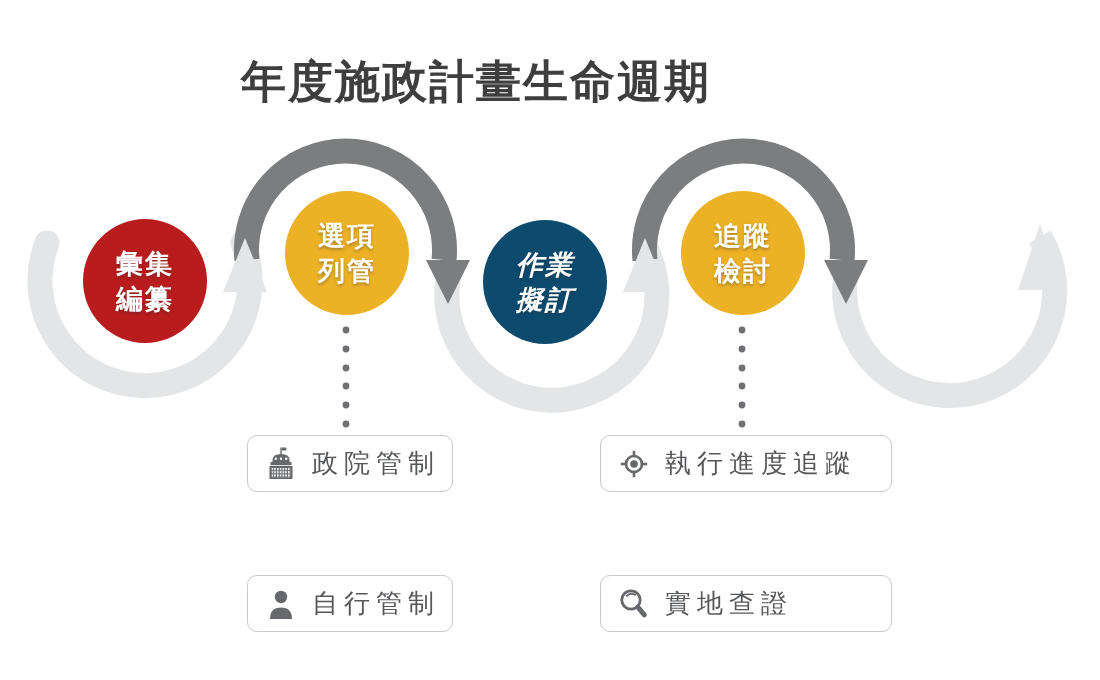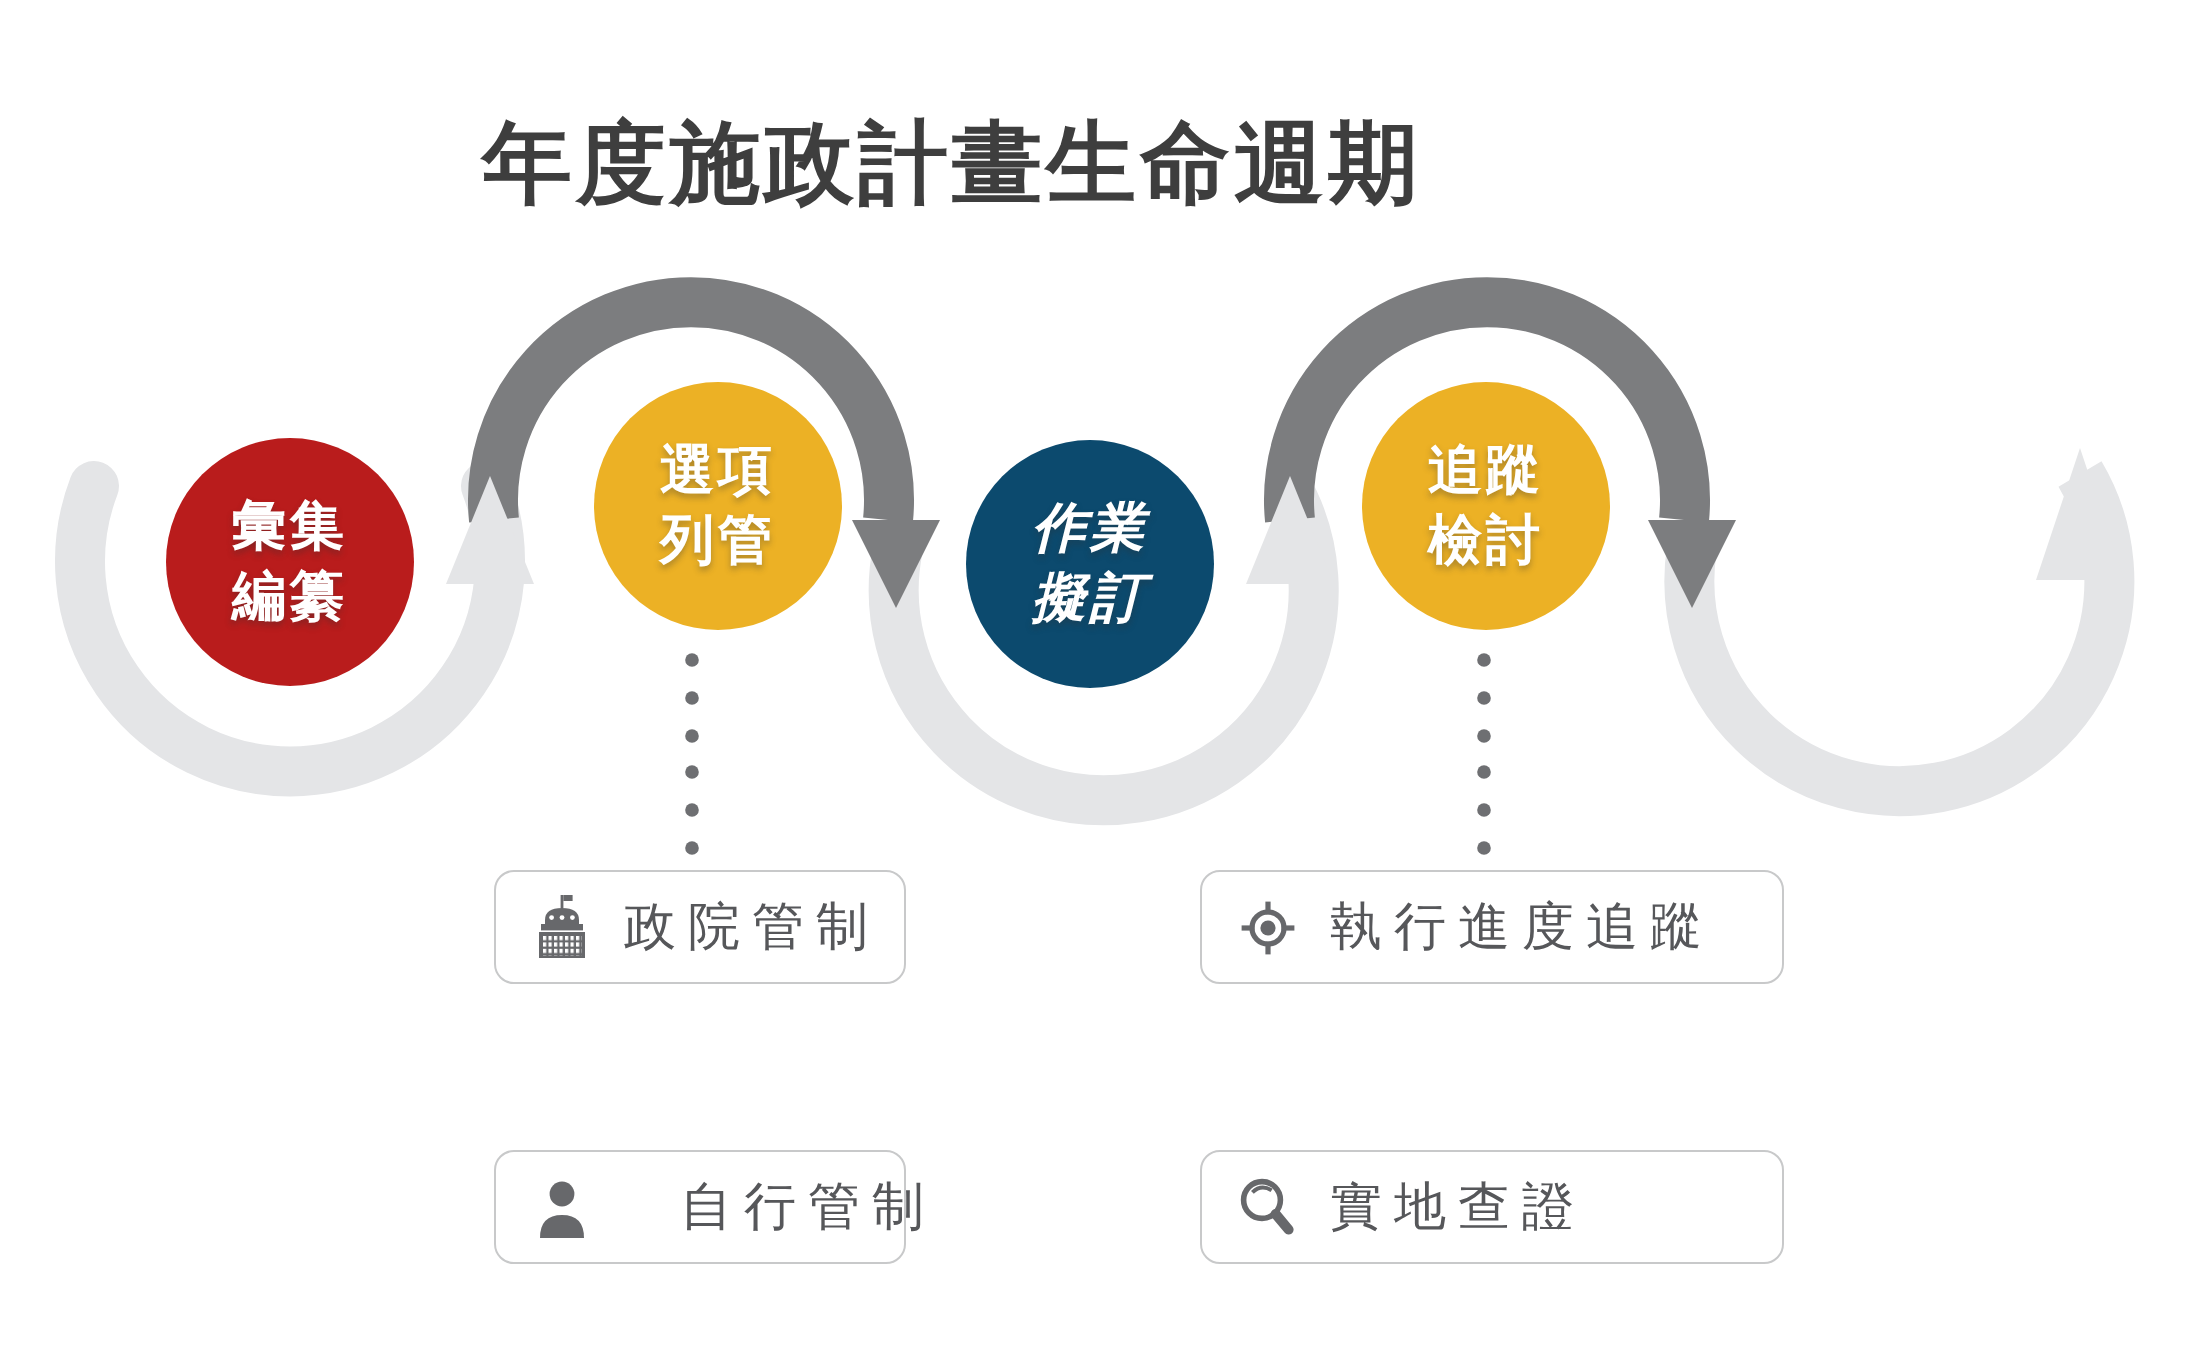--- a/index.html
+++ b/index.html
@@ -74,21 +74,21 @@
         <circle cx="742" cy="386" r="3.4"></circle>
       <circle cx="742" cy="405" r="3.4"></circle>
         <circle cx="742" cy="424" r="3.4"></circle>
     </g>
   </svg>
 
   <div class="stage" style="left: 83px; top: 219px; background-color: #b91c1c;">
     <span>彙集</span>
     <span>編纂</span>
   </div>
-  <div class="stage" style="left: 297px; top: 191px; background-color: rgb(236, 177, 37);">
+  <div class="stage" style="left: 285px; top: 191px; background-color: rgb(236, 177, 37);">
     <span>選項</span>
     <span>列管</span>
   </div>
   <div class="stage" style="left: 483px; top: 220px; background-color: #0c4a6e; font-style: italic;">
     <span>作業</span>
     <span>擬訂</span>
   </div>
   <div class="stage" style="left: 681px; top: 191px; background-color: rgb(236, 177, 37);">
     <span>追蹤</span>
     <span>檢討</span>
@@ -111,21 +111,21 @@
       <rect x="6.5" y="20" width="23" height="13" fill="currentColor"></rect>
       <rect x="8.5" y="22" width="19.3" height="9.7" fill="url(#wg1)"></rect>
     </svg>
     <span class="lbl" style="color: rgb(86, 87, 90);">政院管制</span>
   </div>
   <div class="dbox col-left" style="top: 575px; border-color: rgb(200, 201, 202);">
     <svg width="36" height="36" viewBox="0 0 36 36" style="color: rgb(103, 104, 107);">
       <circle cx="18" cy="11" r="6.2" fill="currentColor"></circle>
       <path d="M 7 33 Q 7 21.5 18 21.5 Q 29 21.5 29 33 Z" fill="currentColor"></path>
     </svg>
-    <span class="lbl" style="color: rgb(86, 87, 90); margin-left: 28px;">自行管制</span>
+    <span class="lbl" style="color: rgb(86, 87, 90);">自行管制</span>
   </div>
 
   <div class="dbox col-right" style="top: 435px; border-color: rgb(200, 201, 202);">
     <svg width="36" height="36" viewBox="0 0 36 36" style="color: rgb(103, 104, 107);">
       <circle cx="18" cy="18" r="8" fill="none" stroke="currentColor" stroke-width="2.6"></circle>
       <circle cx="18" cy="18" r="3.8" fill="currentColor"></circle>
       <line x1="18" y1="4.8" x2="18" y2="11.2" stroke="currentColor" stroke-width="2.6"></line>
       <line x1="18" y1="24.8" x2="18" y2="31.2" stroke="currentColor" stroke-width="2.6"></line>
       <line x1="4.8" y1="18" x2="11.2" y2="18" stroke="currentColor" stroke-width="2.6"></line>
       <line x1="24.8" y1="18" x2="31.2" y2="18" stroke="currentColor" stroke-width="2.6"></line>

